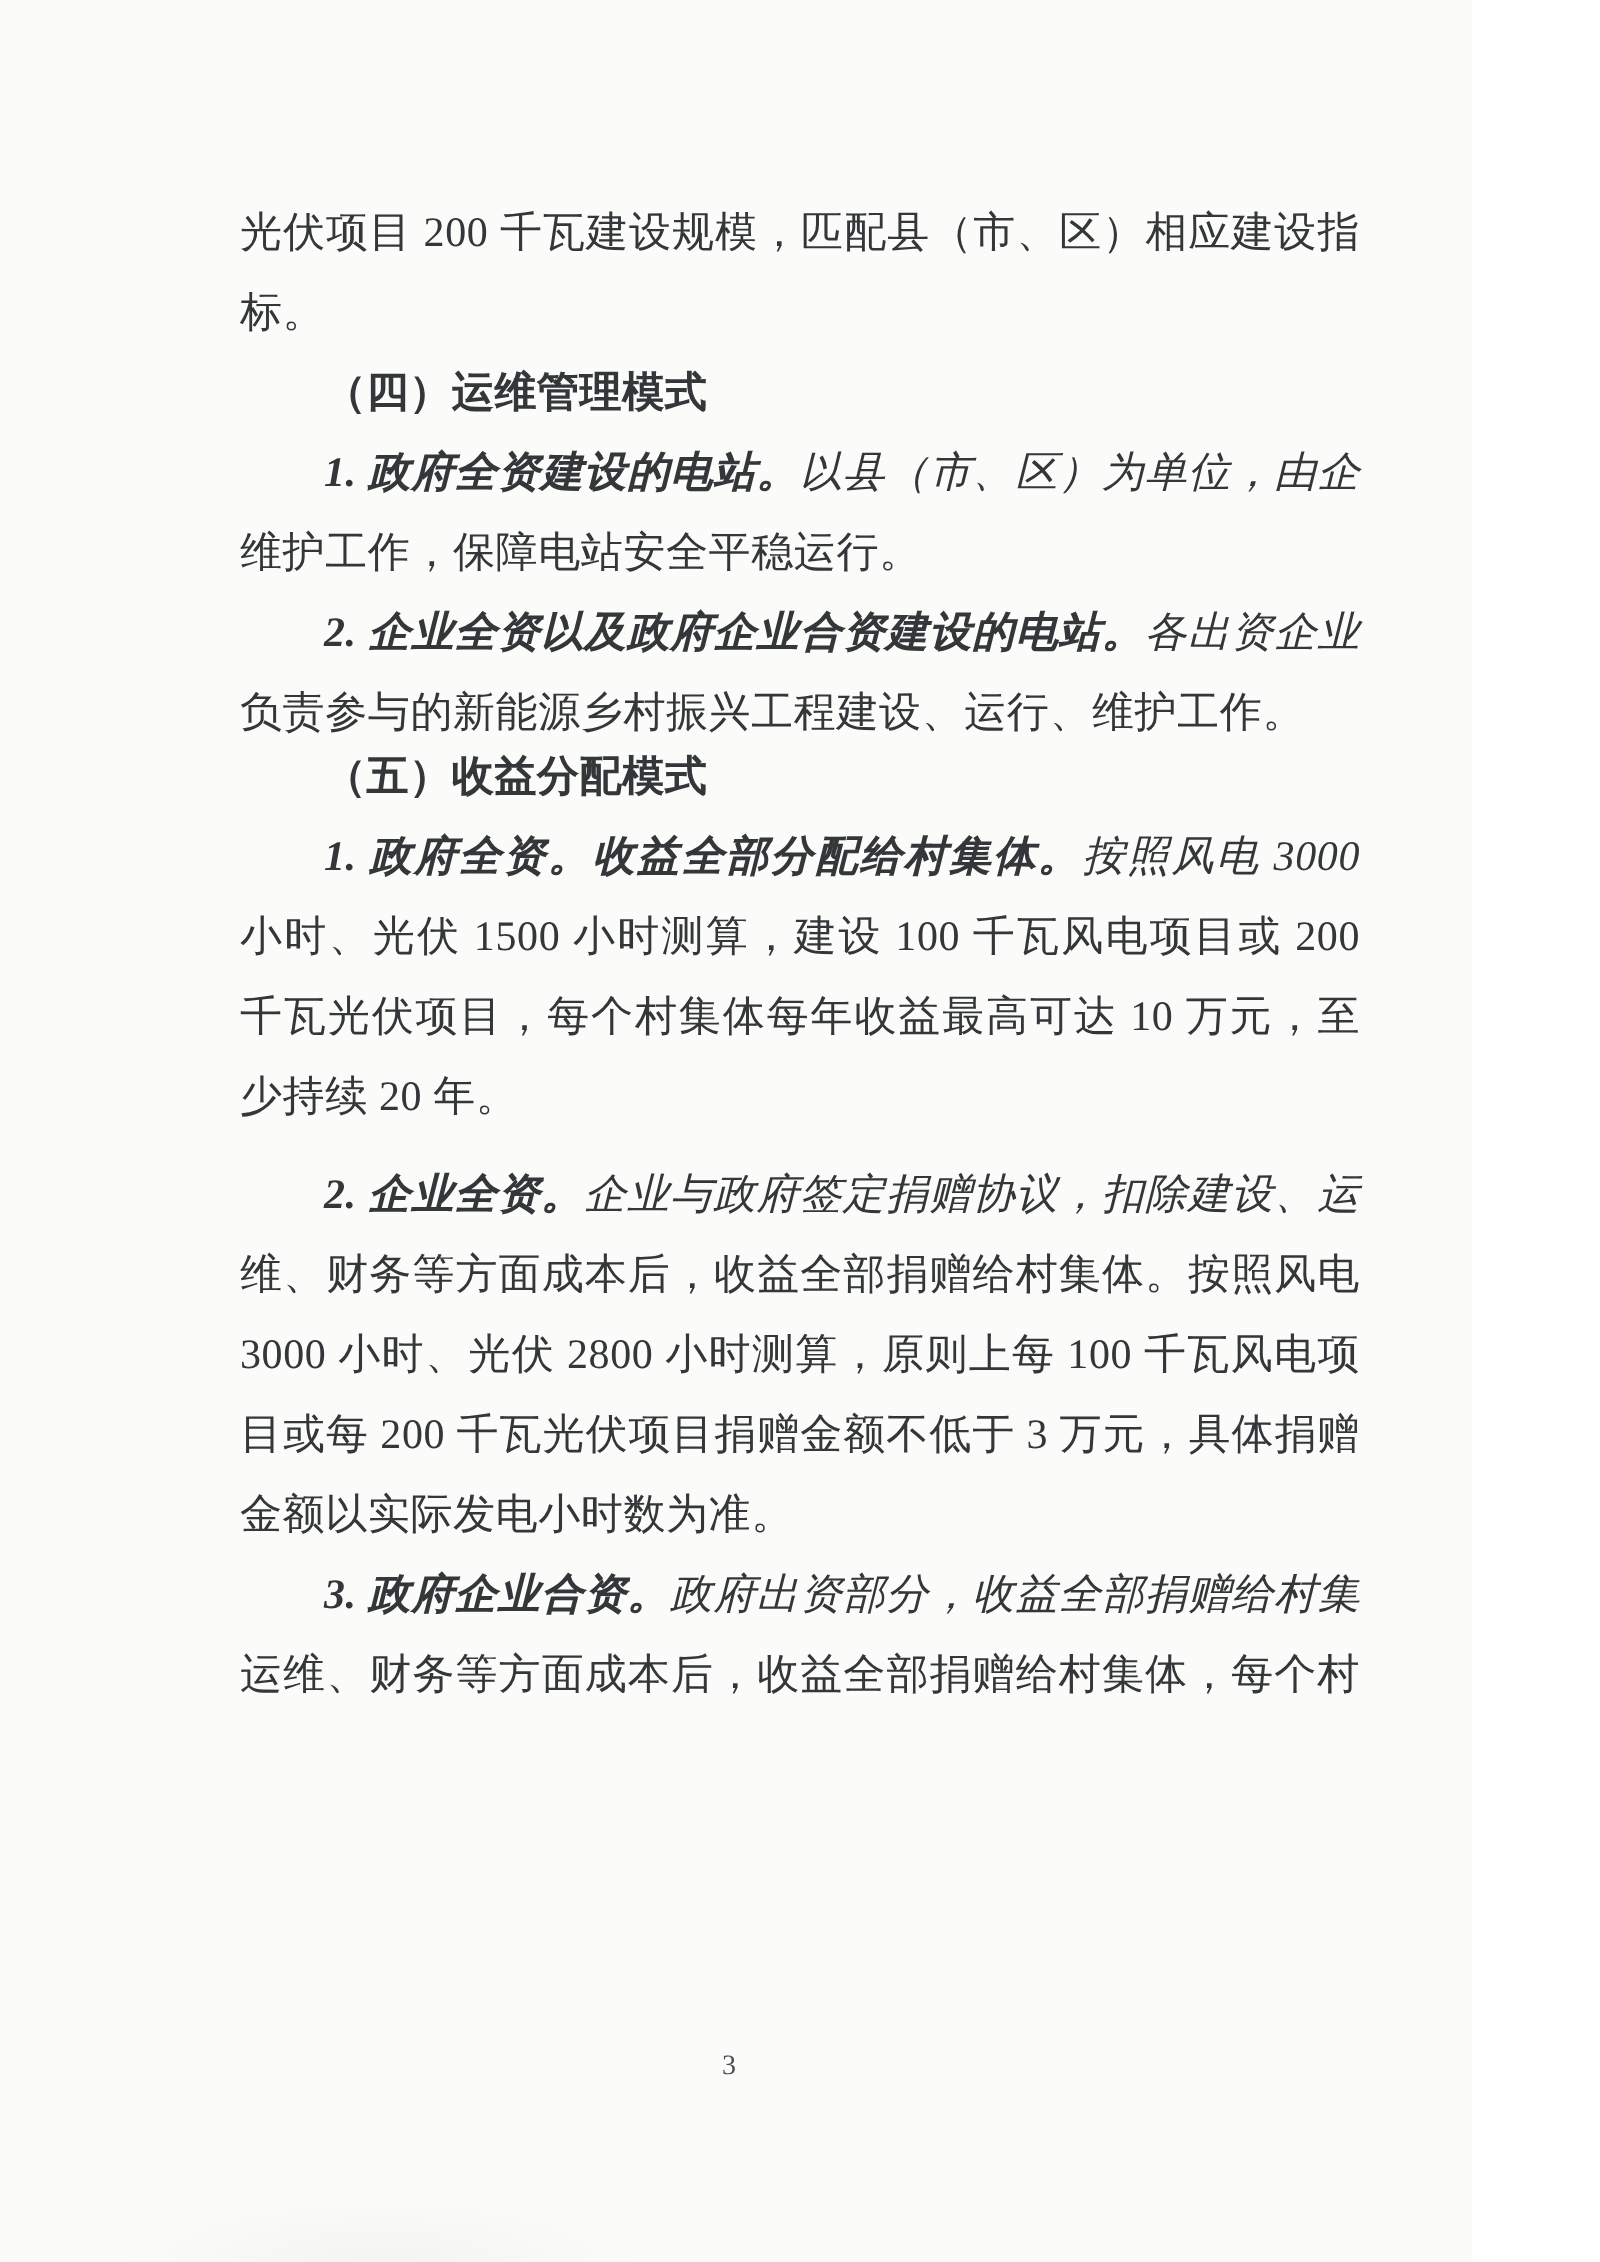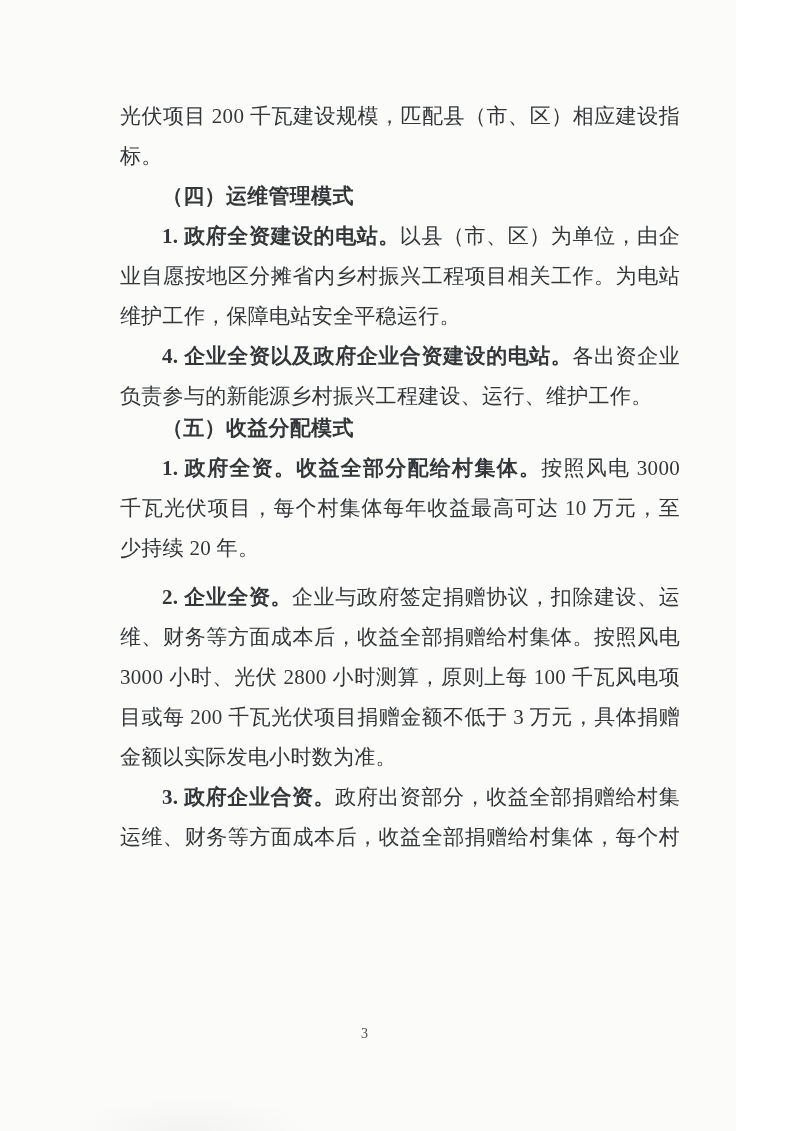--- a/index.html
+++ b/index.html
@@ -27,20 +27,21 @@
   }
   .line {
     text-align: justify;
     text-align-last: justify;
   }
   .line.end {
     text-align-last: left;
   }
   .line.first {
     text-indent: 42px;
+    font-style: italic;
   }
   .heading {
     font-weight: bold;
     text-indent: 42px;
     text-align: center;
     text-align-last: left;
   }
   .heading.h5 { margin-top: -8px; font-family: Liberation Serif, serif; }
   .para.p4 { margin-top: 9px; }
   .lead {
@@ -75,33 +76,33 @@
 
     <div class="para">
       <div class="line">光伏项目 200 千瓦建设规模，匹配县（市、区）相应建设指</div>
       <div class="line end">标。</div>
     </div>
 
     <div class="heading">（四）运维管理模式</div>
 
     <div class="para">
       <div class="line first"><span class="lead">1. 政府全资建设的电站。</span><span>以县（市、区）为单位，由企</span></div>
-      <div class="line">业自愿按地区分摊省内乡村振兴工程项目相关工作。为电站</div>
       <div class="line end">维护工作，保障电站安全平稳运行。</div>
     </div>
 
     <div class="para">
-      <div class="line first"><span class="lead">4. 企业全资以及政府企业合资建设的电站。</span><span>各出资企业</span></div>
+      <div class="line first"><span class="lead">2. 企业全资以及政府企业合资建设的电站。</span><span>各出资企业</span></div>
       <div class="line end">负责参与的新能源乡村振兴工程建设、运行、维护工作。</div>
     </div>
 
     <div class="heading h5">（五）收益分配模式</div>
 
     <div class="para">
       <div class="line first"><span class="lead">1. 政府全资。收益全部分配给村集体。</span><span>按照风电 3000</span></div>
+      <div class="line">小时、光伏 1500 小时测算，建设 100 千瓦风电项目或 200</div>
       <div class="line">千瓦光伏项目，每个村集体每年收益最高可达 10 万元，至</div>
       <div class="line end">少持续 20 年。</div>
     </div>
 
     <div class="para p4">
       <div class="line first"><span class="lead">2. 企业全资。</span><span>企业与政府签定捐赠协议，扣除建设、运</span></div>
       <div class="line">维、财务等方面成本后，收益全部捐赠给村集体。按照风电</div>
       <div class="line">3000 小时、光伏 2800 小时测算，原则上每 100 千瓦风电项</div>
       <div class="line">目或每 200 千瓦光伏项目捐赠金额不低于 3 万元，具体捐赠</div>
       <div class="line end">金额以实际发电小时数为准。</div>

